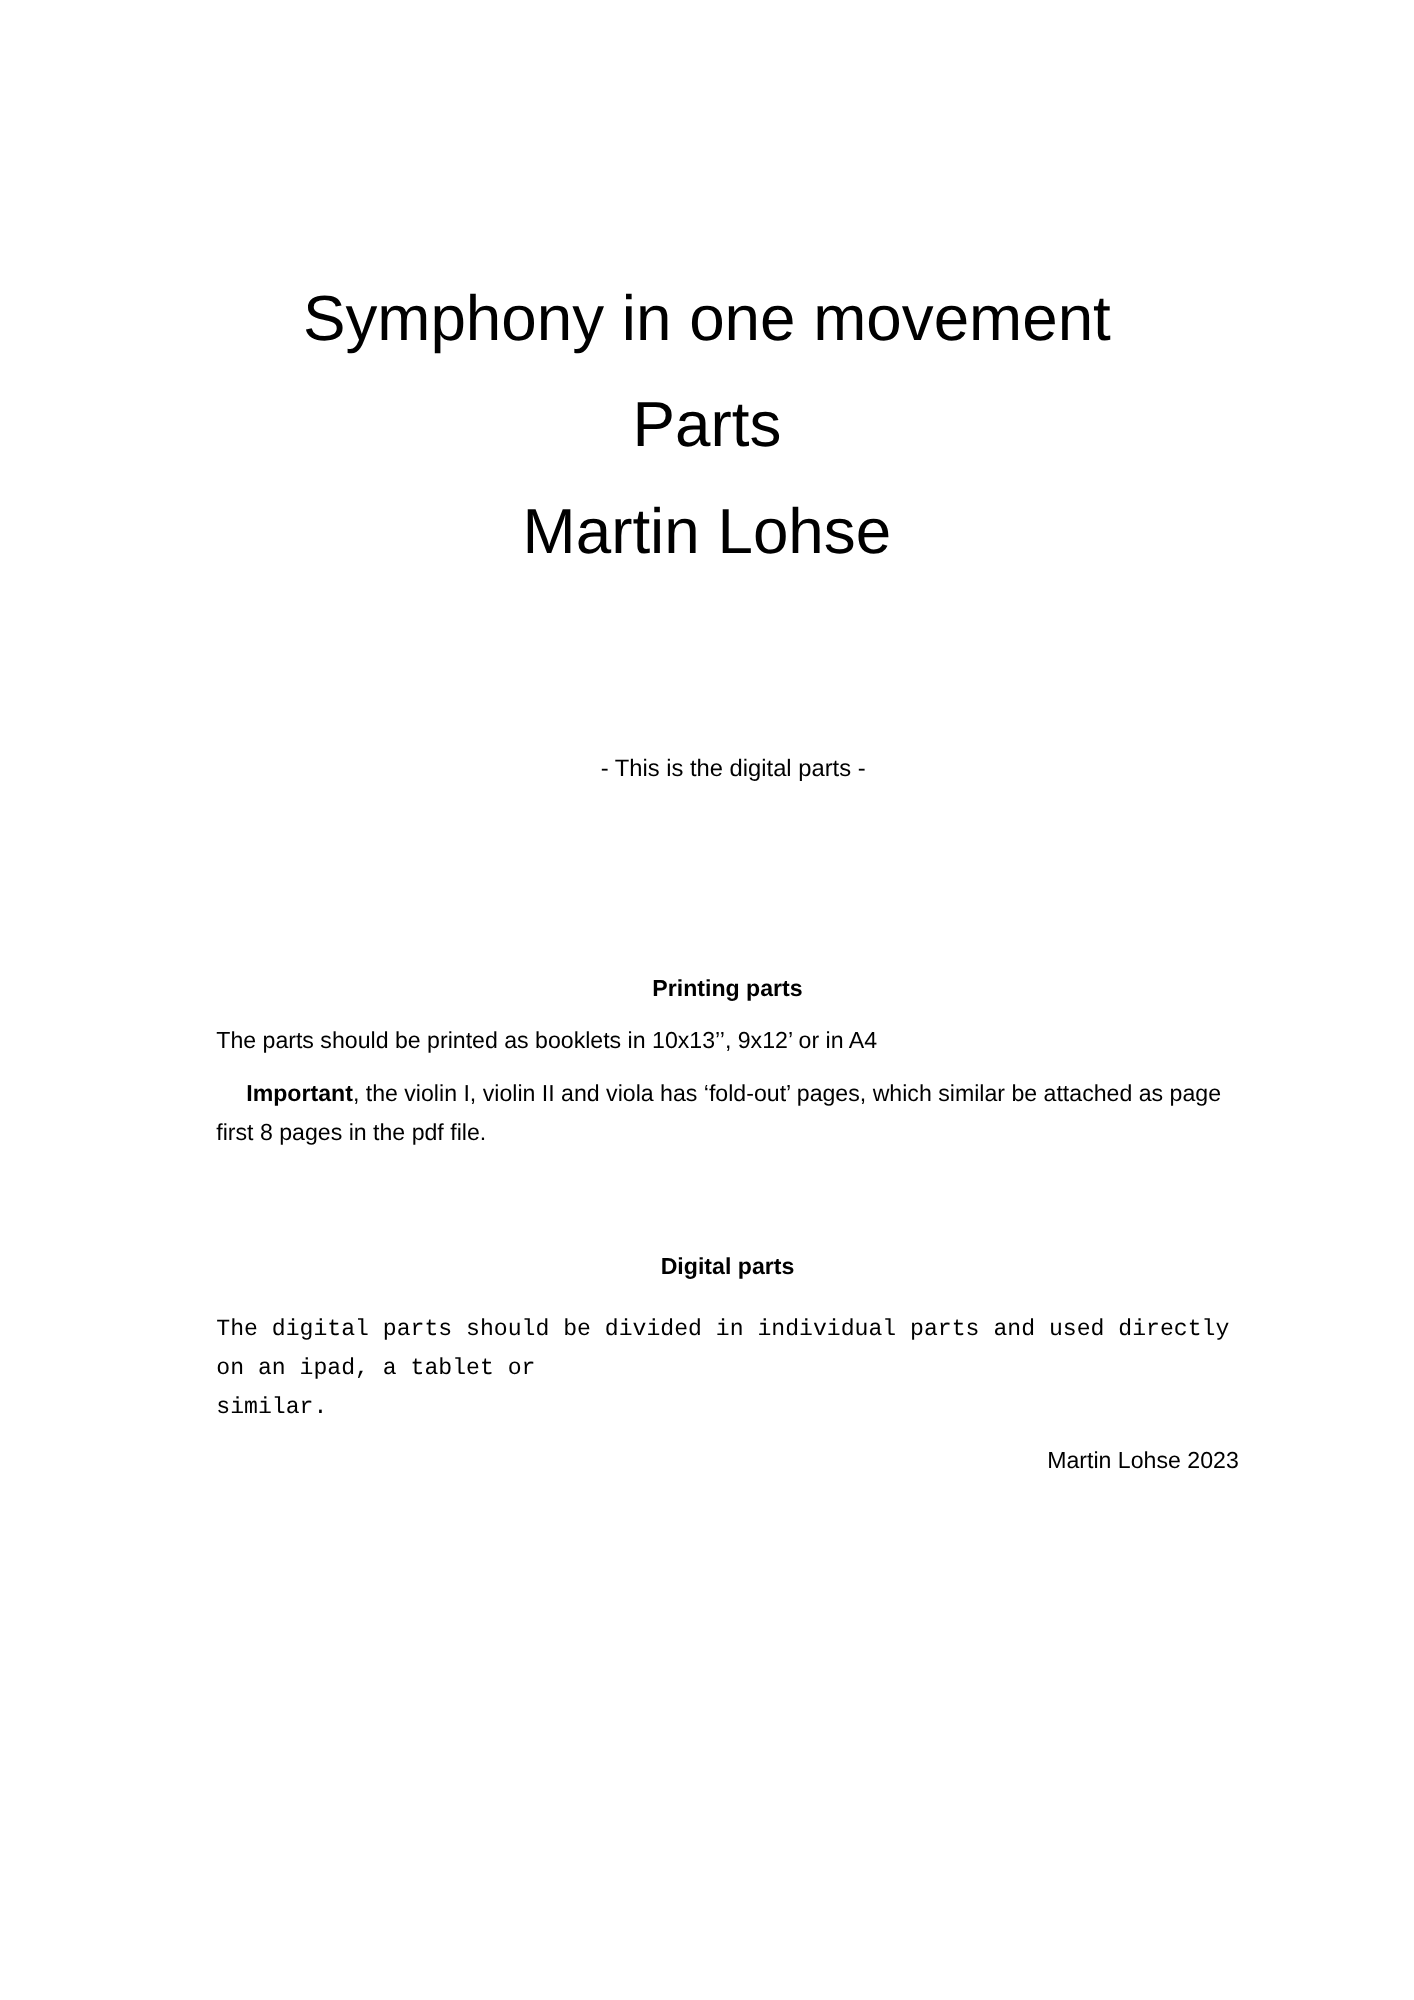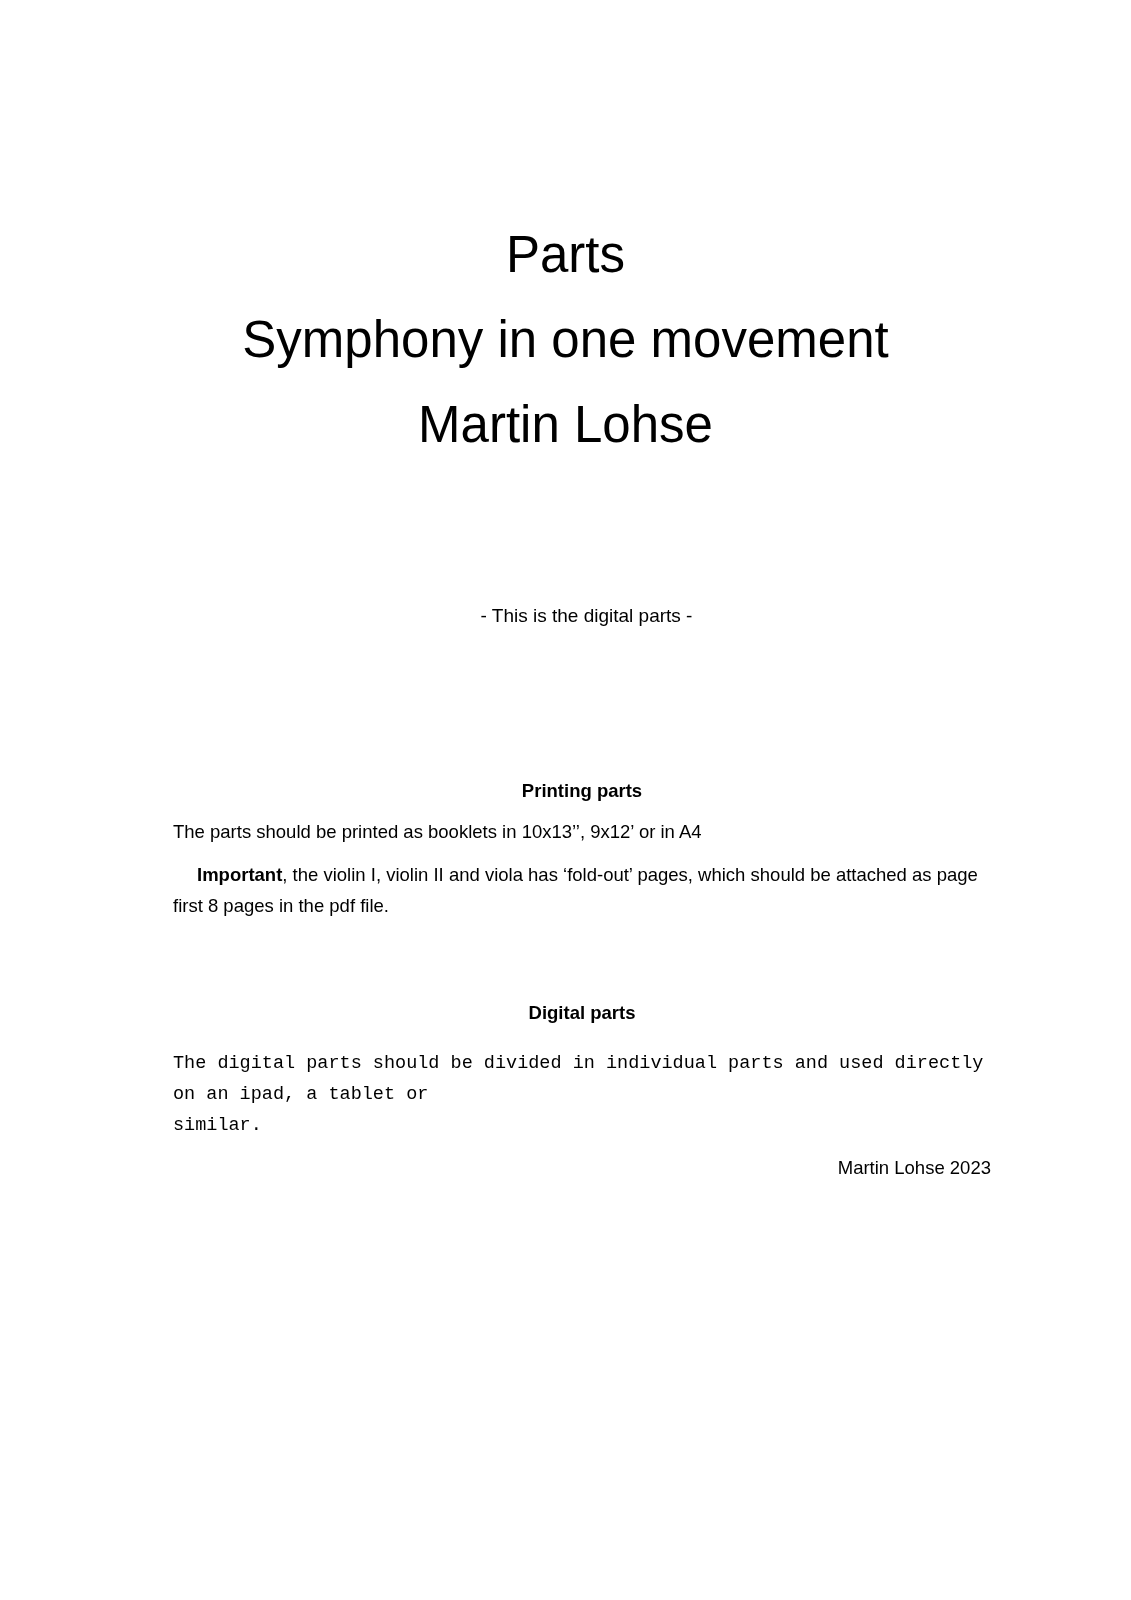--- a/index.html
+++ b/index.html
@@ -61,33 +61,33 @@
   #digital-heading  { top: 997px; }
   #digital-para     { top: 1048px; font-family: Liberation Mono, monospace; }
   #footer-sign      { top: 1152px; text-align: right; }
 </style>
 </head>
 <body>
 
 <div class="page">
 
   <div class="title-block">
+    <div class="title-line">Symphony in one movement</div>
     <div class="title-line">Parts</div>
-    <div class="title-line">Symphony in one movement</div>
     <div class="title-line">Martin Lohse</div>
   </div>
 
   <div class="subtitle">- This is the digital parts -</div>
 
   <div class="body-block heading" id="printing-heading">Printing parts</div>
 
   <div class="body-block" id="printing-para1">The parts should be printed as booklets in 10x13’’, 9x12’ or in A4</div>
 
   <div class="body-block" id="printing-para2">
-    <div><span class="bold">Important</span><span>, the violin I, violin II and viola has ‘fold-out’ pages, which should be attached as page</span></div>
+    <div><span class="bold">Important</span><span>, the violin I, violin II and viola has ‘fold-out’ pages, which similar be attached as page</span></div>
     <div>first 8 pages in the pdf file.</div>
   </div>
 
   <div class="body-block heading" id="digital-heading">Digital parts</div>
 
   <div class="body-block" id="digital-para">
     <div>The digital parts should be divided in individual parts and used directly on an ipad, a tablet or</div>
     <div>similar.</div>
   </div>
 

